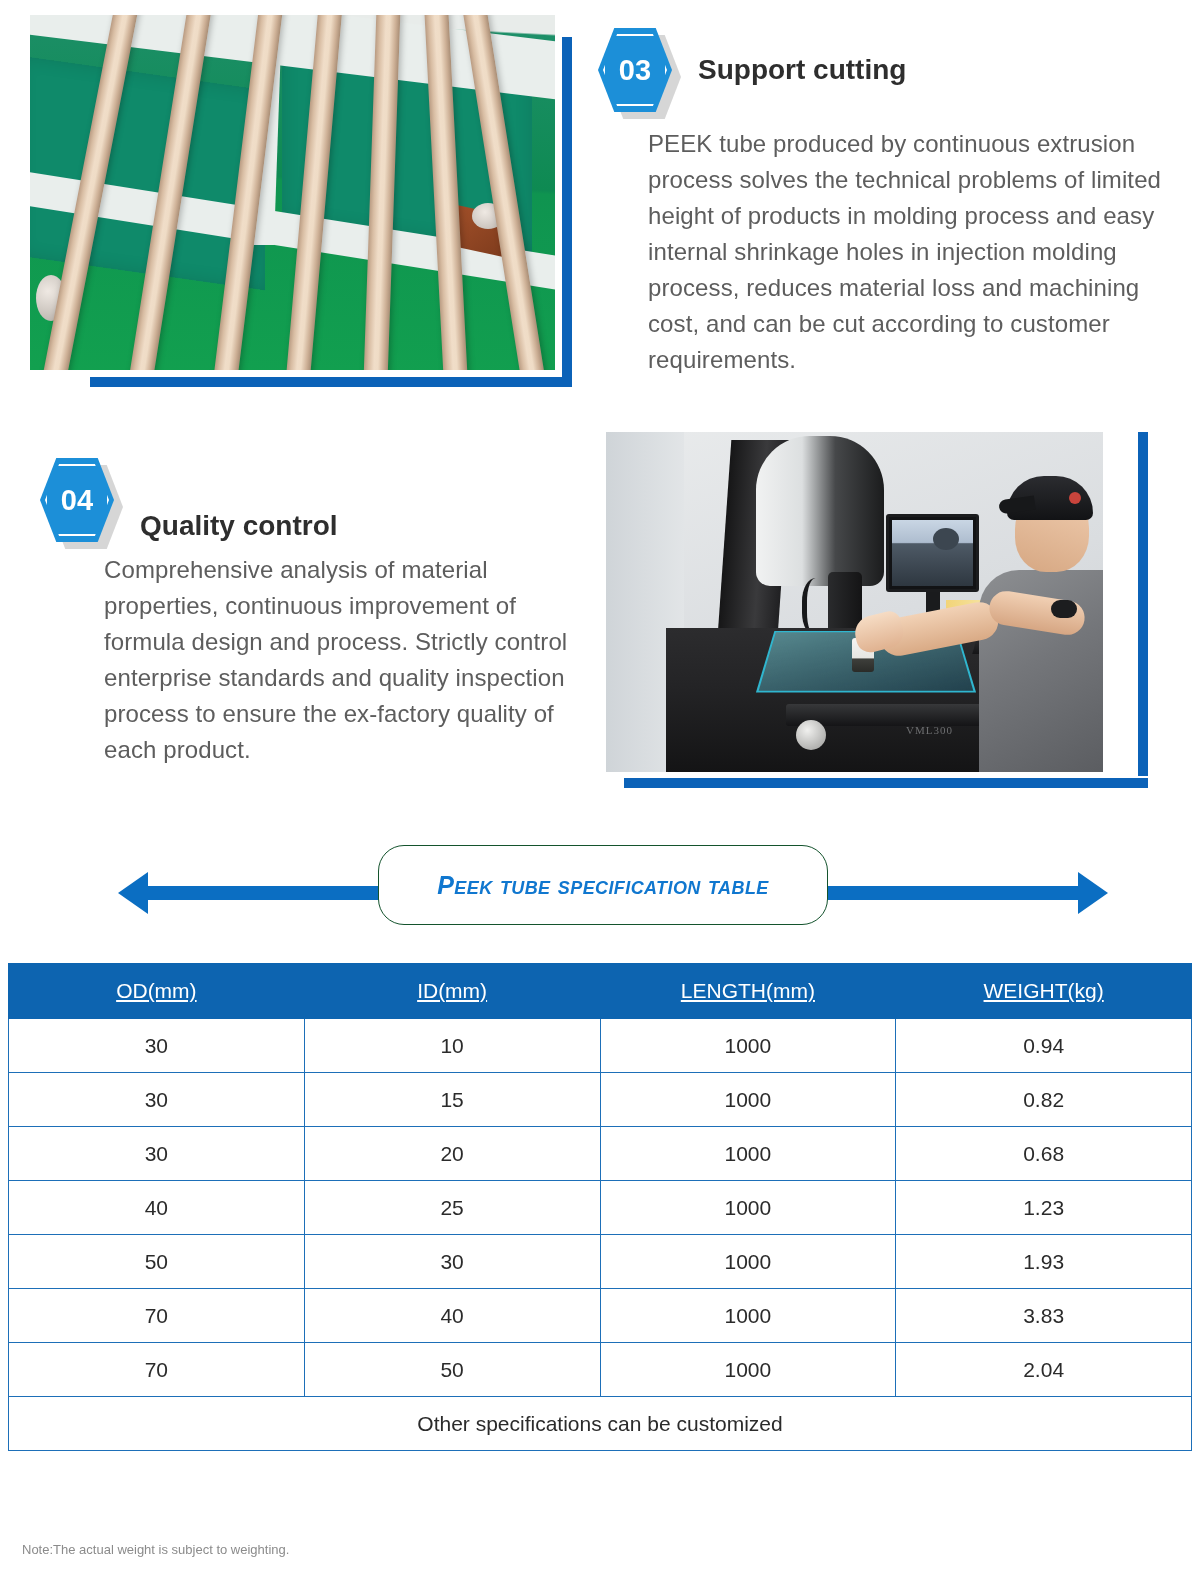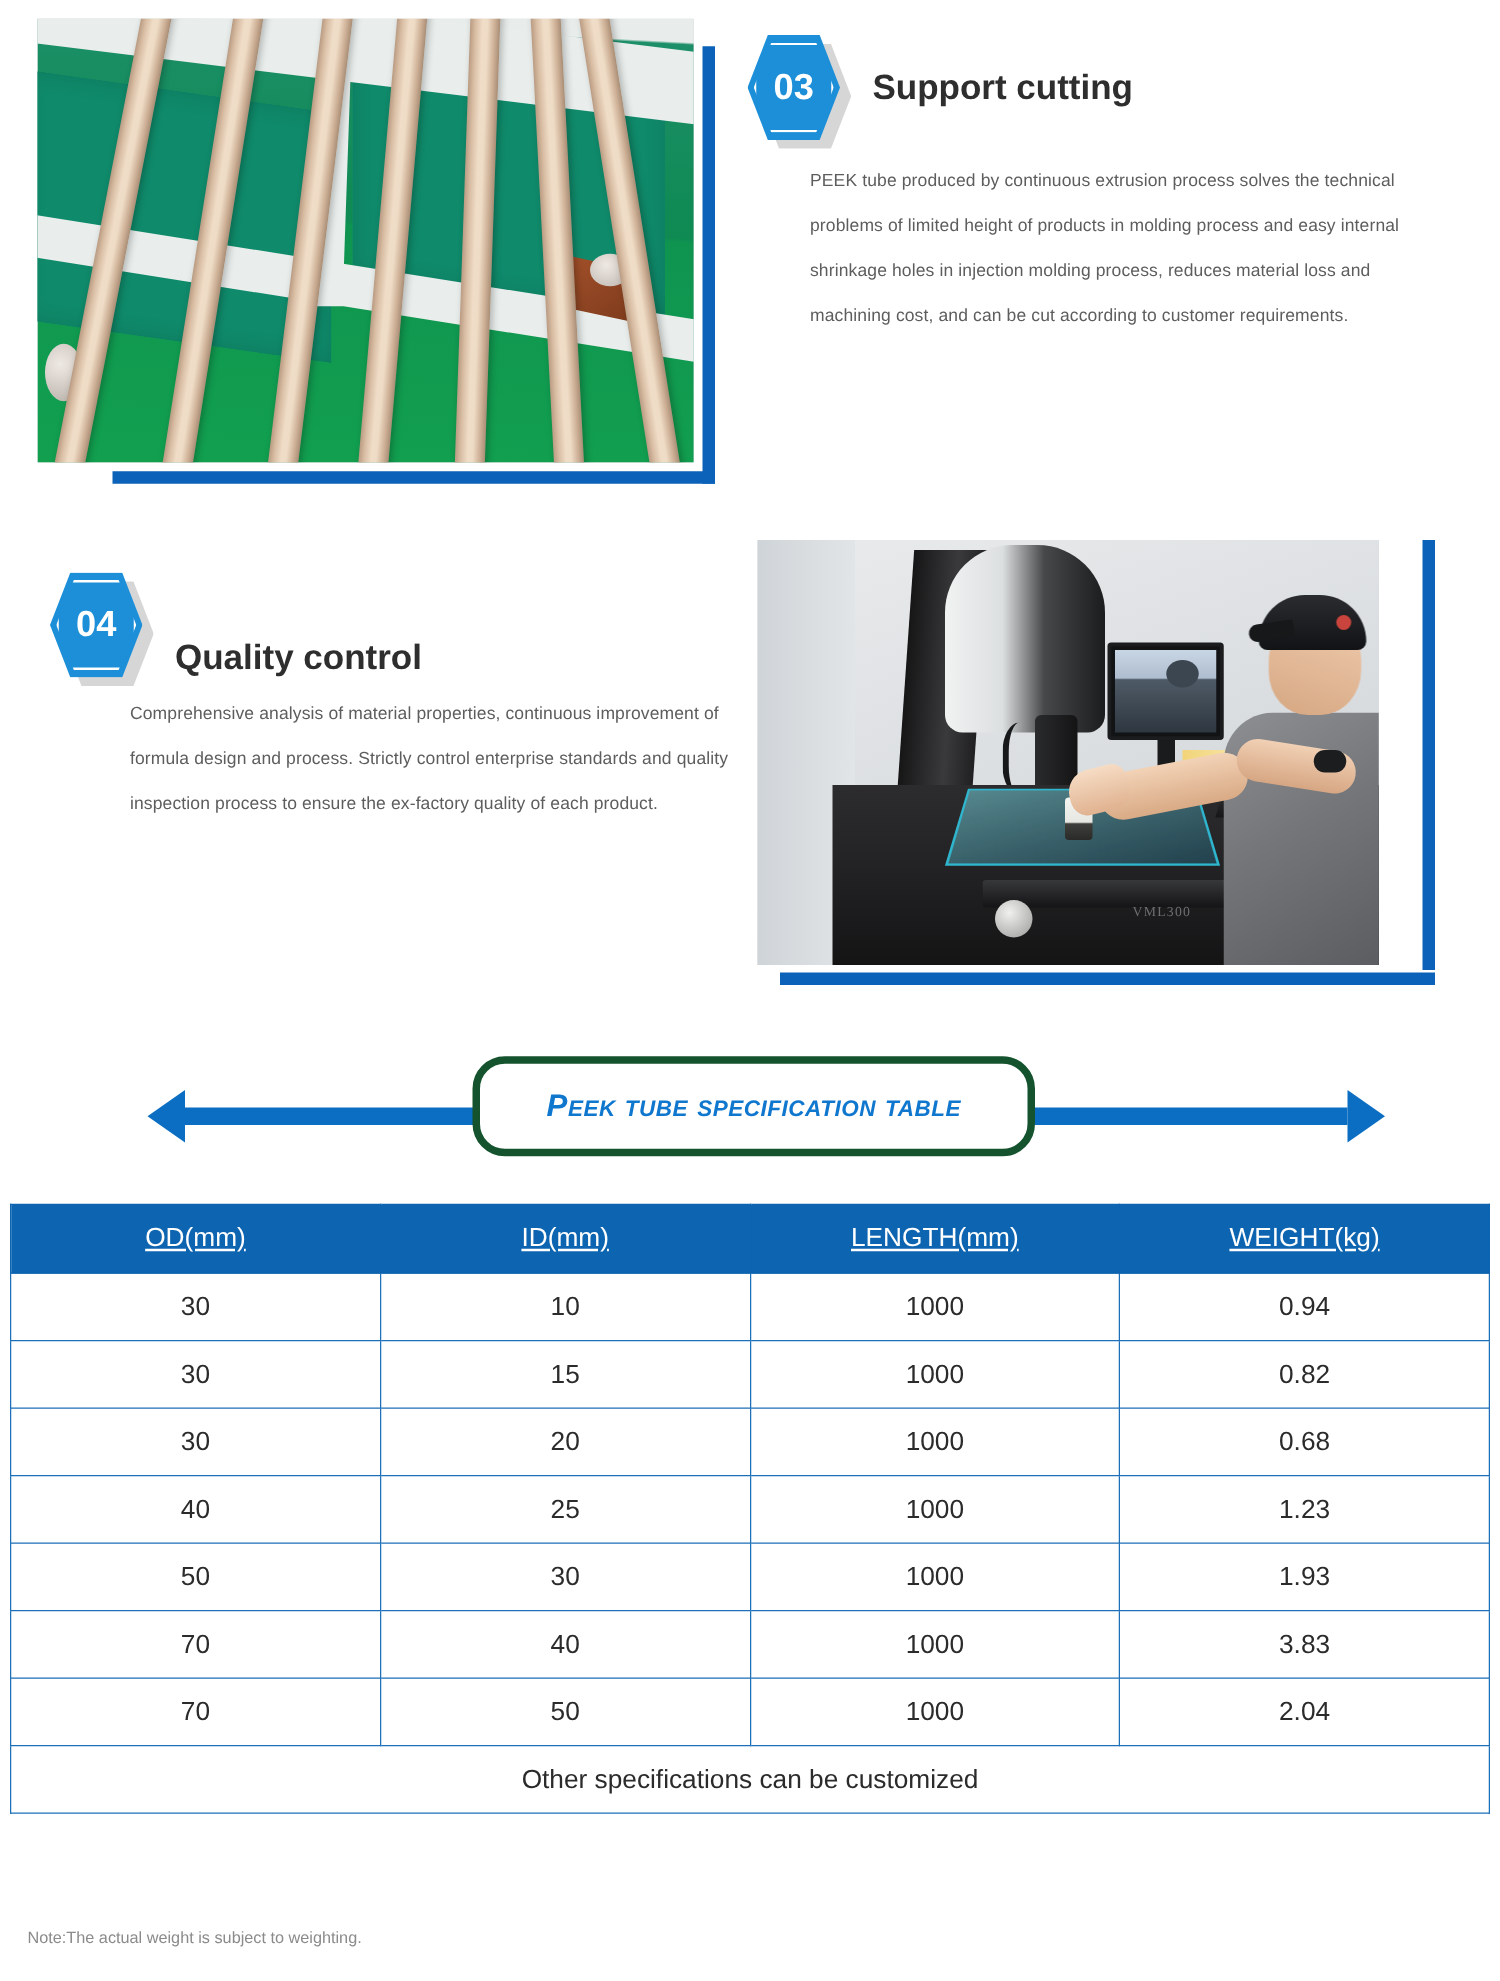--- a/index.html
+++ b/index.html
@@ -204,21 +204,21 @@
   .badge-title {
     margin-left: 26px;
     font-size: 28px; font-weight: bold; color: #2e2e2e;
     white-space: nowrap;
   }
 
   
   .body-text {
     position: absolute;
     color: #5d5d5d;
-    font-size: 14px;
+    font-size: 24px;
     line-height: 36px;
     letter-spacing: .1px;
   }
 
   #sec03-badge { left: 598px; top: 28px; }
   #sec03-text  { left: 648px; top: 126px; width: 516px; }
 
   #sec04-badge { left: 40px;  top: 458px; align-items: flex-end; }
   #sec04-text  { left: 104px; top: 552px; width: 490px; }
   .arrow { position: absolute; display: flex; align-items: center; }
@@ -227,21 +227,21 @@
   .arrow-head.left  { border-right: 30px solid #0b6ec2; }
   .arrow-head.right { border-left: 30px solid #0b6ec2; }
 
   #arrow-left  { left: 118px; top: 872px; }
   #arrow-left .arrow-shaft { width: 260px; }
   #arrow-right { left: 828px; top: 872px; }
   #arrow-right .arrow-shaft { width: 250px; }
 
   #banner-pill {
     position: absolute; left: 378px; top: 845px; width: 450px; height: 80px;
-    border: 6px solid #14532d; border-radius: 26px;
+    border: 1px solid #14532d; border-radius: 26px;
     background: #ffffff;
     display: flex; align-items: center; justify-content: center;
   }
   #banner-title {
     color: #1077cf;
     font-style: italic;
     font-weight: bold;
     font-size: 25px;
     font-variant: small-caps;
     letter-spacing: .4px;

